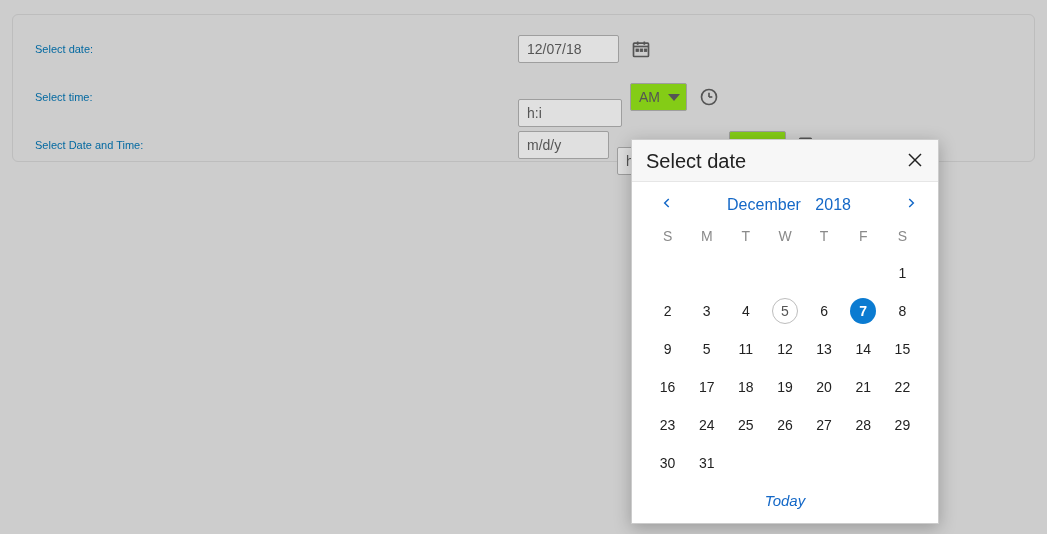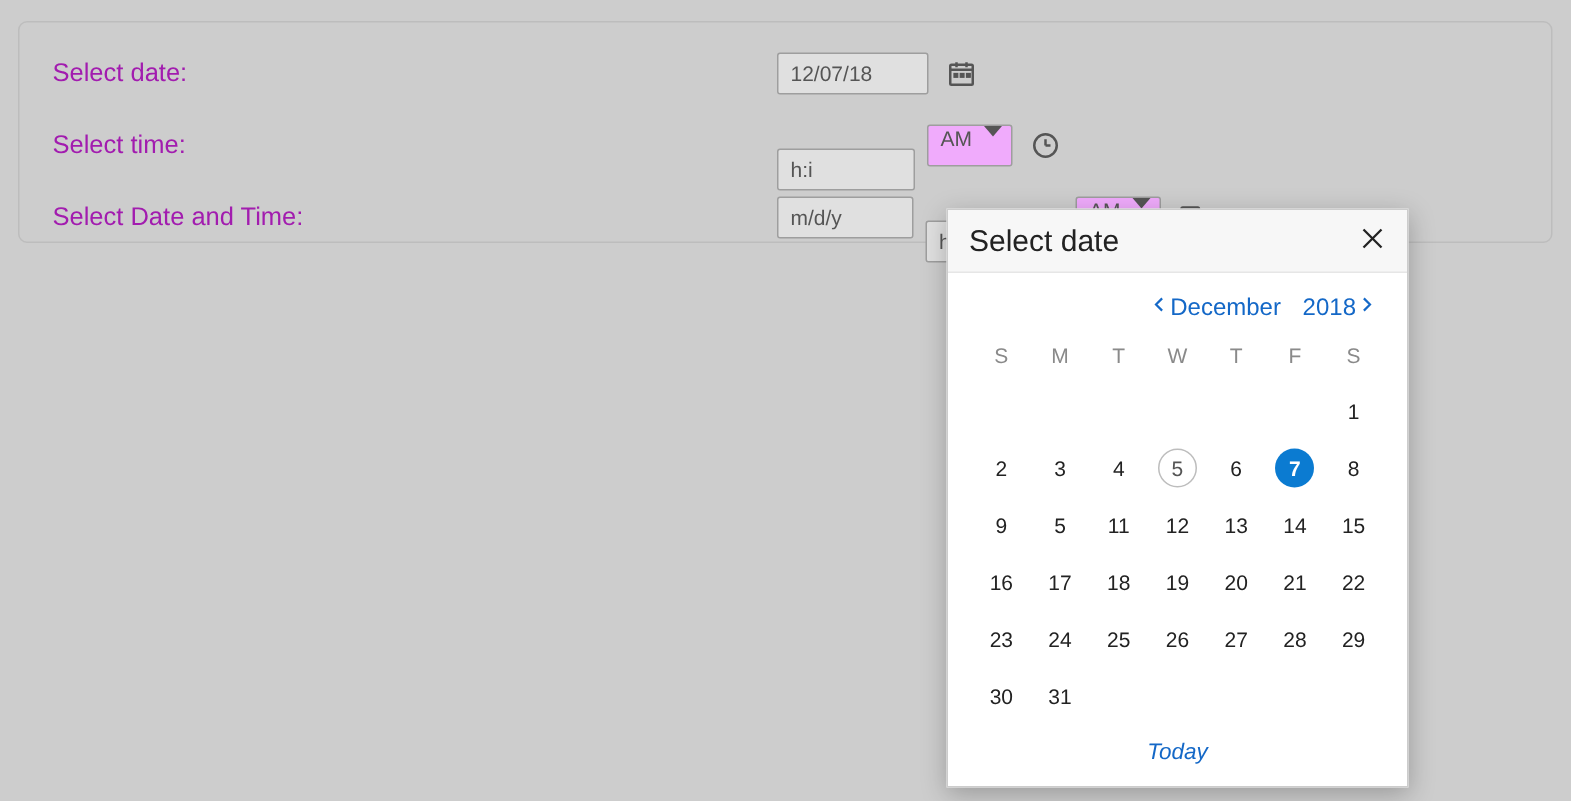--- a/index.html
+++ b/index.html
@@ -25,40 +25,41 @@
     display: flex;
     align-items: center;
     height: 40px;
     padding-left: 22px;
   }
   .row:nth-child(1){ margin-top: 14px; }
   .row:nth-child(2){ margin-top: 8px; }
   .row:nth-child(3){ margin-top: 8px; }
   .label {
     width: 483px;
-    color: #a21caf;
-    font-size: 17px;
+    color: #0369a1;
+    font-size: 11px;
   }
   .input {
     background: #e0e0e0;
     border: 1px solid #9e9e9e;
     border-radius: 2px;
     padding: 4px 8px;
     color: #555;
     font-size: 14px;
     height: 28px;
     line-height: 18px;
     margin-right: 8px;
   }
   .input.w-date { width: 101px; }
   .input.w-mdy  { width: 91px; }
-  .input.w-time { width: 92px; margin-top: 31px; }
+  .input.w-time { width: 104px; margin-top: 31px; }
   .select {
     display: inline-flex;
-    background: #f0abfc;
+    align-items: center;
+    background: #84cc16;
     border: 1px solid #9e9e9e;
     border-radius: 2px;
     padding: 0 6px 0 8px;
     height: 28px;
     color: #555;
     font-size: 14px;
     margin-right: 8px;
   }
   .select .tri {
     margin-left: 8px;
@@ -94,21 +95,21 @@
     display:flex; align-items:center; justify-content:space-between;
     padding: 10px 14px 8px 14px;
     border-bottom: 1px solid #e6e6e6;
     background:#f7f7f7;
     text-align:center;
   }
   .popup-title { font-size: 20px; color:#222; }
   .close-x svg { width:18px; height:18px; stroke:#222; stroke-width:2; }
 
   .month-nav {
-    display:flex; align-items:center; justify-content:flex-end;
+    display:flex; align-items:center; justify-content:space-between;
     padding: 14px 20px 6px 28px;
   }
   .chev svg { width:14px; height:14px; stroke:#1468c7; stroke-width:2.5; fill:none; }
   .month-label { color:#1468c7; font-size:16px; }
   .month-label span + span { margin-left:10px; }
 
   .dow-row, .week-row {
     display:grid;
     grid-template-columns: repeat(7, 1fr);
     padding: 0 16px;

